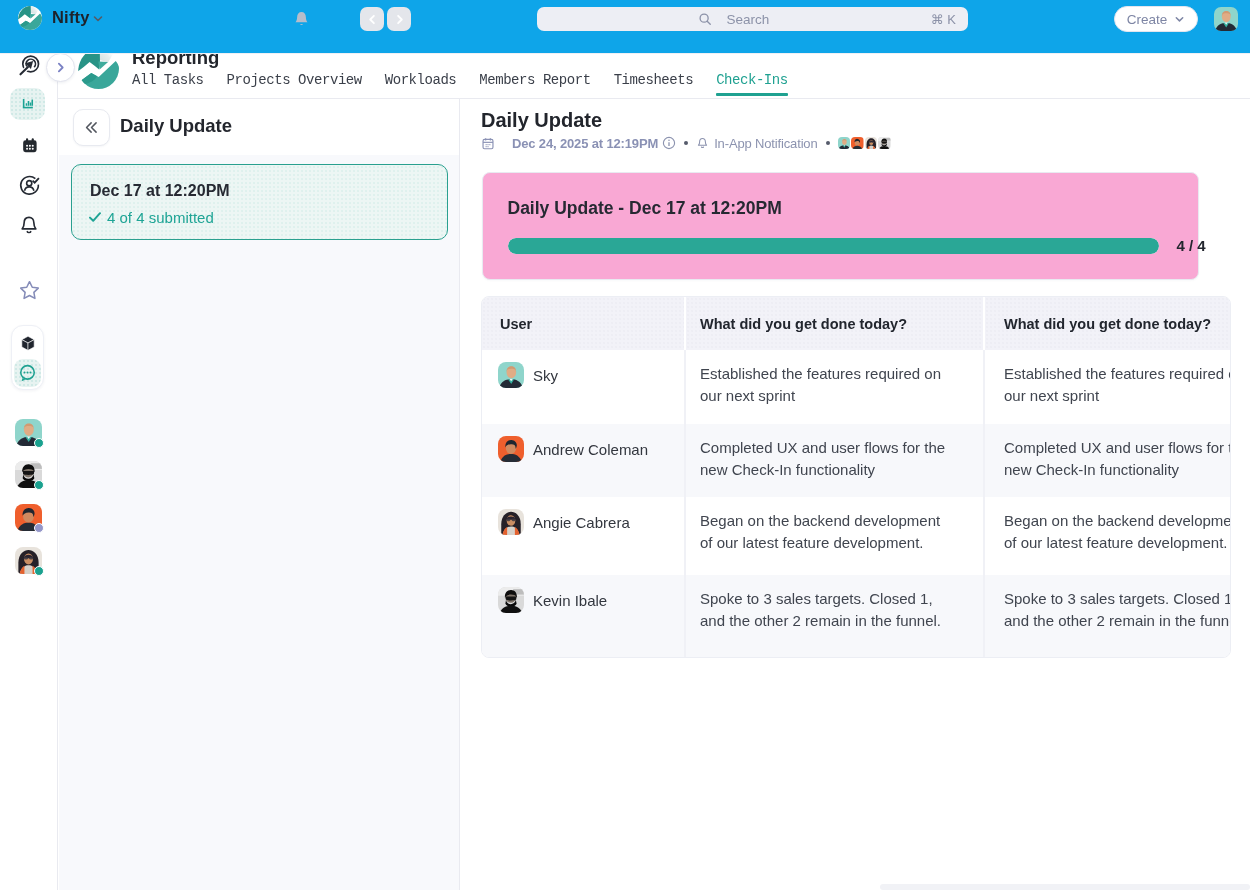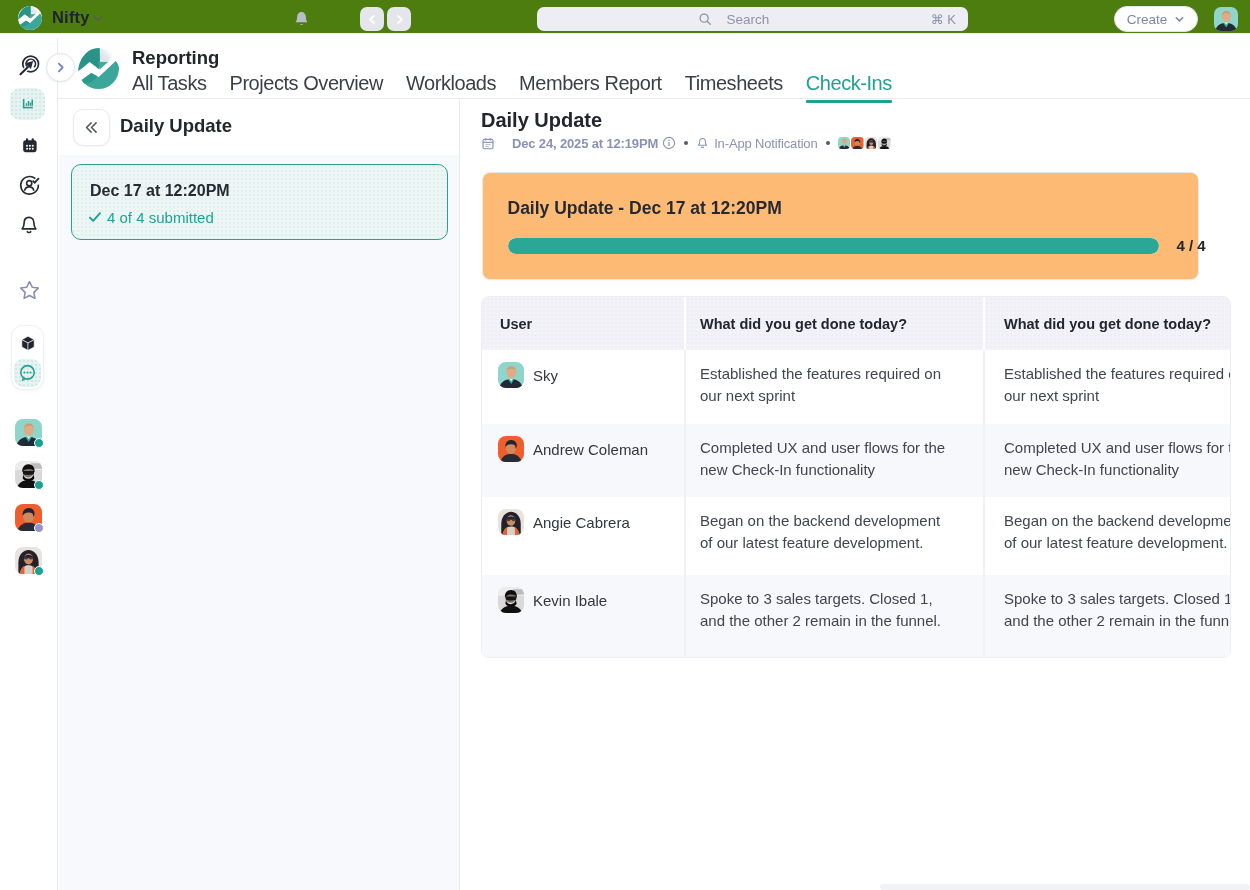--- a/index.html
+++ b/index.html
@@ -1,21 +1,21 @@
 <!DOCTYPE html>
 <html><head>
 <meta charset="utf-8">
 <style>
   * { margin:0; padding:0; box-sizing:border-box; }
   html,body { width:1250px; height:890px; overflow:hidden; }
   body { font-family:"Liberation Sans", sans-serif; background:#ffffff; position:relative; color:#23262e; }
   svg { display:block; }
 
   
-  #topbar { position:absolute; left:0; top:0; width:1250px; height:34px; background:#4d7c0f; border-bottom:1px solid #eef0f5; z-index:30; }
+  #topbar { position:absolute; left:0; top:0; width:1250px; height:54px; background:#0ea5e9; border-bottom:1px solid #eef0f5; z-index:30; }
   .tb-logo { position:absolute; left:18px; top:6px; width:24px; height:24px; }
   .tb-name { position:absolute; left:52px; top:8px; font-size:16.5px; font-weight:bold; color:#1e222a; letter-spacing:.2px; }
   .tb-name-chevron { position:absolute; left:92px; top:13px; }
   .tb-bell { position:absolute; left:292px; top:9px; }
   .nav-btn { position:absolute; top:7px; width:24px; height:24px; border-radius:7px; background:#e4e6eb; display:flex; align-items:center; justify-content:center; }
   #nav-back { left:360px; } #nav-fwd { left:387px; }
   .searchbar { position:absolute; left:537px; top:7px; width:431px; height:24px; border-radius:7px; background:#edeef4; display:flex; align-items:center; color:#8c92a8; font-size:13.5px; }
   .search-center { flex:1; display:flex; align-items:center; justify-content:center; gap:14px; }
   .search-kbd { margin-right:12px; font-size:13px; color:#8c92a8; }
   .create-btn { position:absolute; left:1114px; top:6px; width:84px; height:26px; border-radius:14px; background:#fff; border:1px solid #e3e5ee; display:flex; align-items:center; justify-content:center; gap:7px; color:#7d85a4; font-size:13.5px; }
@@ -33,21 +33,21 @@
   .rail-avatar { position:absolute; left:15px; width:27px; height:27px; }
   .rail-avatar > svg { border-radius:8px; }
   .rail-avatar .dot { position:absolute; right:-2px; bottom:-2px; width:10px; height:10px; border-radius:50%; border:1.5px solid #fff; }
 
   
   #headerband { position:absolute; left:58px; top:38px; width:1192px; height:61px; background:#fff; border-bottom:1px solid #e9eaf0; z-index:20; }
   .expand-btn { position:absolute; left:-12px; top:15px; width:29px; height:29px; border-radius:50%; background:#fff; border:1px solid #e2e4ee; box-shadow:0 1px 3px rgba(40,50,90,.08); display:flex; align-items:center; justify-content:center; }
   .hb-logo { position:absolute; left:20px; top:10px; width:41px; height:41px; }
   .hb-title { position:absolute; left:74px; top:9px; font-size:18.5px; font-weight:bold; color:#22252c; }
   .hb-tabs { position:absolute; left:74px; top:34px; display:flex; gap:23px; }
-  .hb-tab { font-size:20px; letter-spacing:-0.45px; color:#3a3f49; font-weight:500; padding-bottom:8px; position:relative; white-space:nowrap; }
+  .hb-tab { font-size:14px; letter-spacing:-0.45px; color:#3a3f49; font-weight:500; padding-bottom:8px; position:relative; white-space:nowrap;font-family:Liberation Mono, monospace; }
   .hb-tab.active { color:#1fa191; }
   .hb-tab.active::after { content:""; position:absolute; left:0; right:0; bottom:0.5px; height:2.5px; background:#1fa191; border-radius:1px; }
   .cc-btn { position:absolute; right:18px; top:9px; width:186px; height:40px; border-radius:8px; background:#2aa796; color:#fff; display:flex; align-items:center; justify-content:center; gap:7px; font-size:15px; font-weight:bold; letter-spacing:.2px; }
 
   
   #panel { position:absolute; left:59px; top:99px; width:401px; height:791px; background:#f8f9fc; border-right:1px solid #e9eaf0; z-index:5; }
   .panel-head { position:absolute; left:0; top:0; width:100%; height:56px; background:#fff; }
   .back-btn { position:absolute; left:14px; top:10px; width:37px; height:37px; border-radius:10px; background:#fff; border:1px solid #e8eaf0; box-shadow:0 1px 2px rgba(40,50,90,.05); display:flex; align-items:center; justify-content:center; }
   .panel-title { position:absolute; left:61px; top:16px; font-size:18.5px; font-weight:bold; color:#23262d; }
   .panel-card { position:absolute; left:12px; top:65px; width:377px; height:76px; border:1.5px solid #2aa08f; border-radius:10px; background:#edf6f4;
@@ -57,21 +57,21 @@
 
   
   #main { position:absolute; left:460px; top:99px; width:790px; height:791px; background:#fff; }
   .m-title { position:absolute; left:21px; top:10px; font-size:20px; font-weight:bold; color:#22252c; }
   .m-meta { position:absolute; left:21px; top:35px; height:18px; display:flex; align-items:center; font-size:13px; letter-spacing:-0.15px; color:#8c93af; }
   .m-meta .date { font-weight:bold; color:#8a91b4; margin-left:17px; }
   .meta-dot { width:4px; height:4px; border-radius:50%; background:#555b6b; margin:0 8px; }
   .meta-avatars { display:flex; gap:1px; }
   .meta-avatars .ma { width:12.5px; height:12.5px; border-radius:4px; overflow:hidden; }
 
-  .prog-card { position:absolute; left:21.5px; top:73px; width:717px; height:108px; background:#fdba74; border:1px solid #e9eaf1; border-radius:8px; box-shadow:0 1px 2px rgba(40,50,90,.03); }
+  .prog-card { position:absolute; left:21.5px; top:73px; width:717px; height:108px; background:#f9a8d4; border:1px solid #e9eaf1; border-radius:8px; box-shadow:0 1px 2px rgba(40,50,90,.03); }
   .prog-title { position:absolute; left:25px; top:25px; font-size:17.5px; font-weight:bold; color:#262932; }
   .prog-row { position:absolute; left:25px; top:64px; width:700px; display:flex; align-items:center; }
   .prog-track { width:651px; height:16px; border-radius:8px; background:#e9ecf1; overflow:hidden; }
   .prog-fill { height:100%; background:#2aa796; border-radius:8px; }
   .prog-label { margin-left:18px; font-size:15px; font-weight:bold; color:#23262e; }
 
   .table-wrap { position:absolute; left:21px; top:197px; width:750px; border-radius:8px; overflow:hidden; border:1px solid #eceef4; background:#fff; }
   table.ci { border-collapse:collapse; table-layout:fixed; width:801px; }
   table.ci col.c-user { width:203px; }
   table.ci col.c-a1 { width:299px; }

